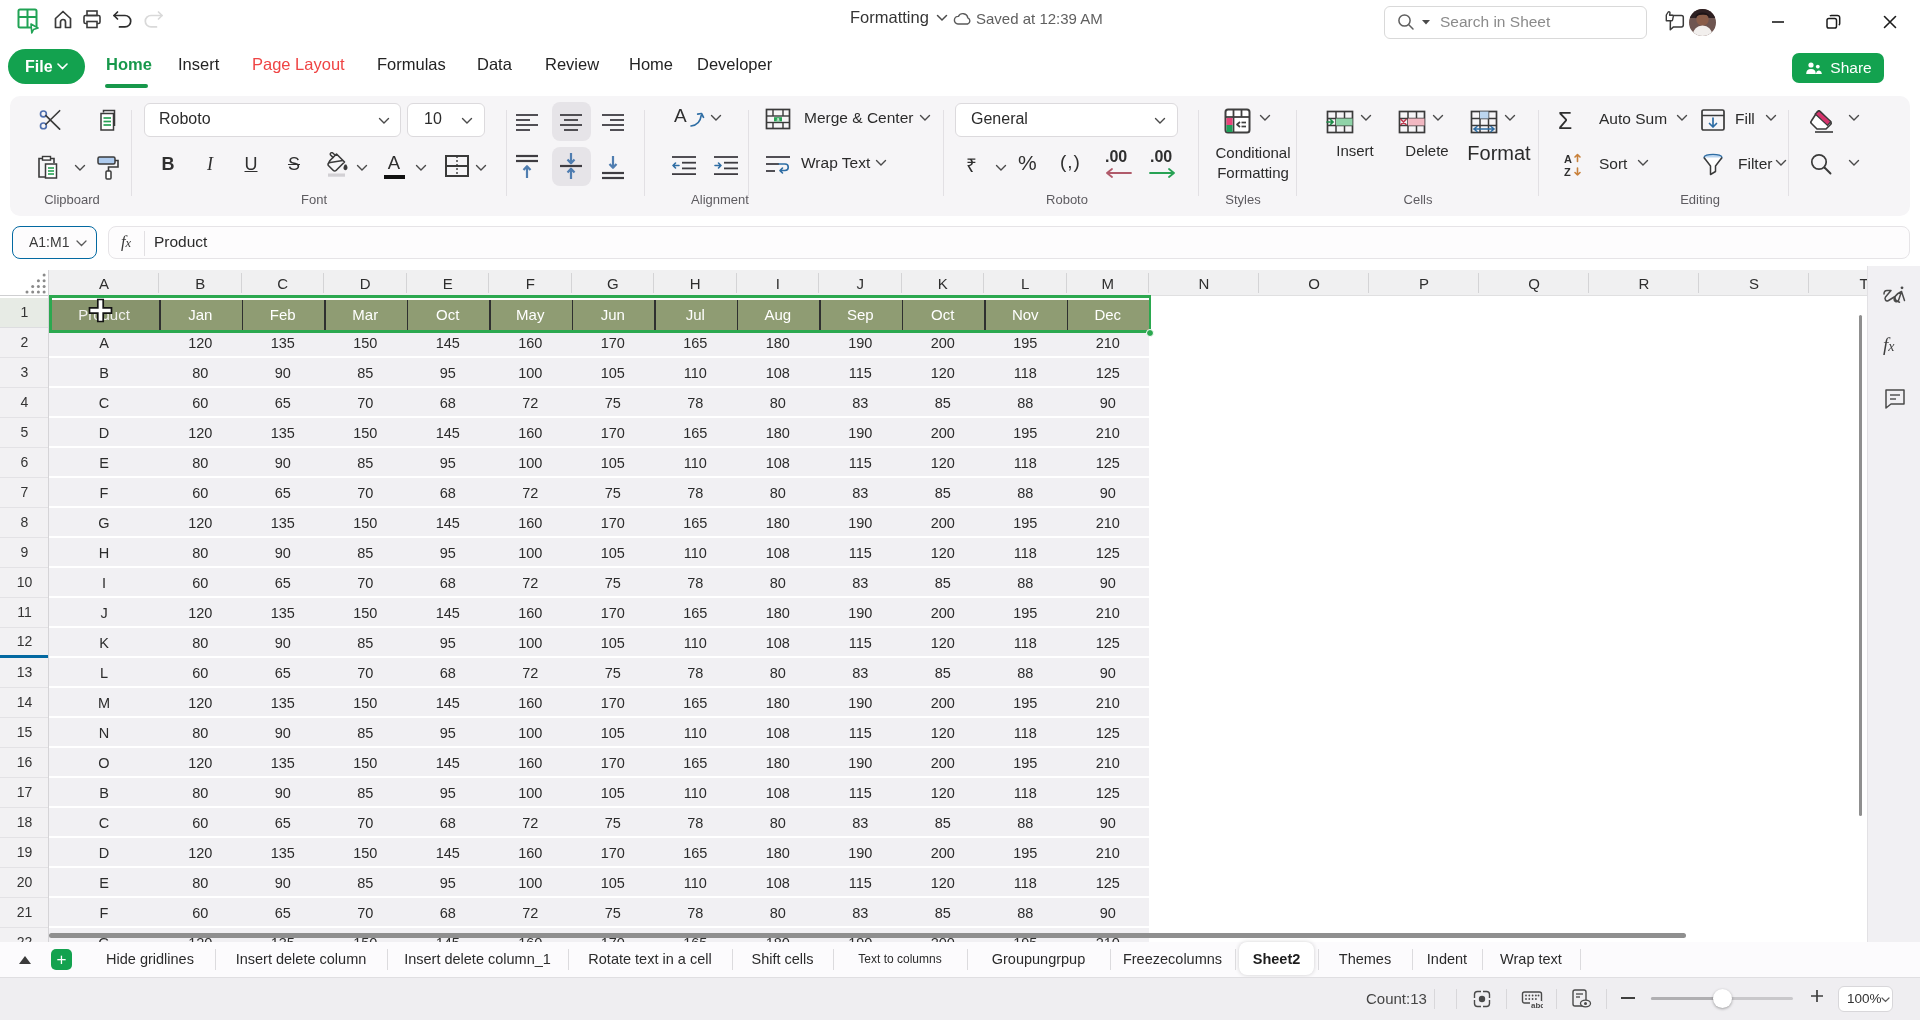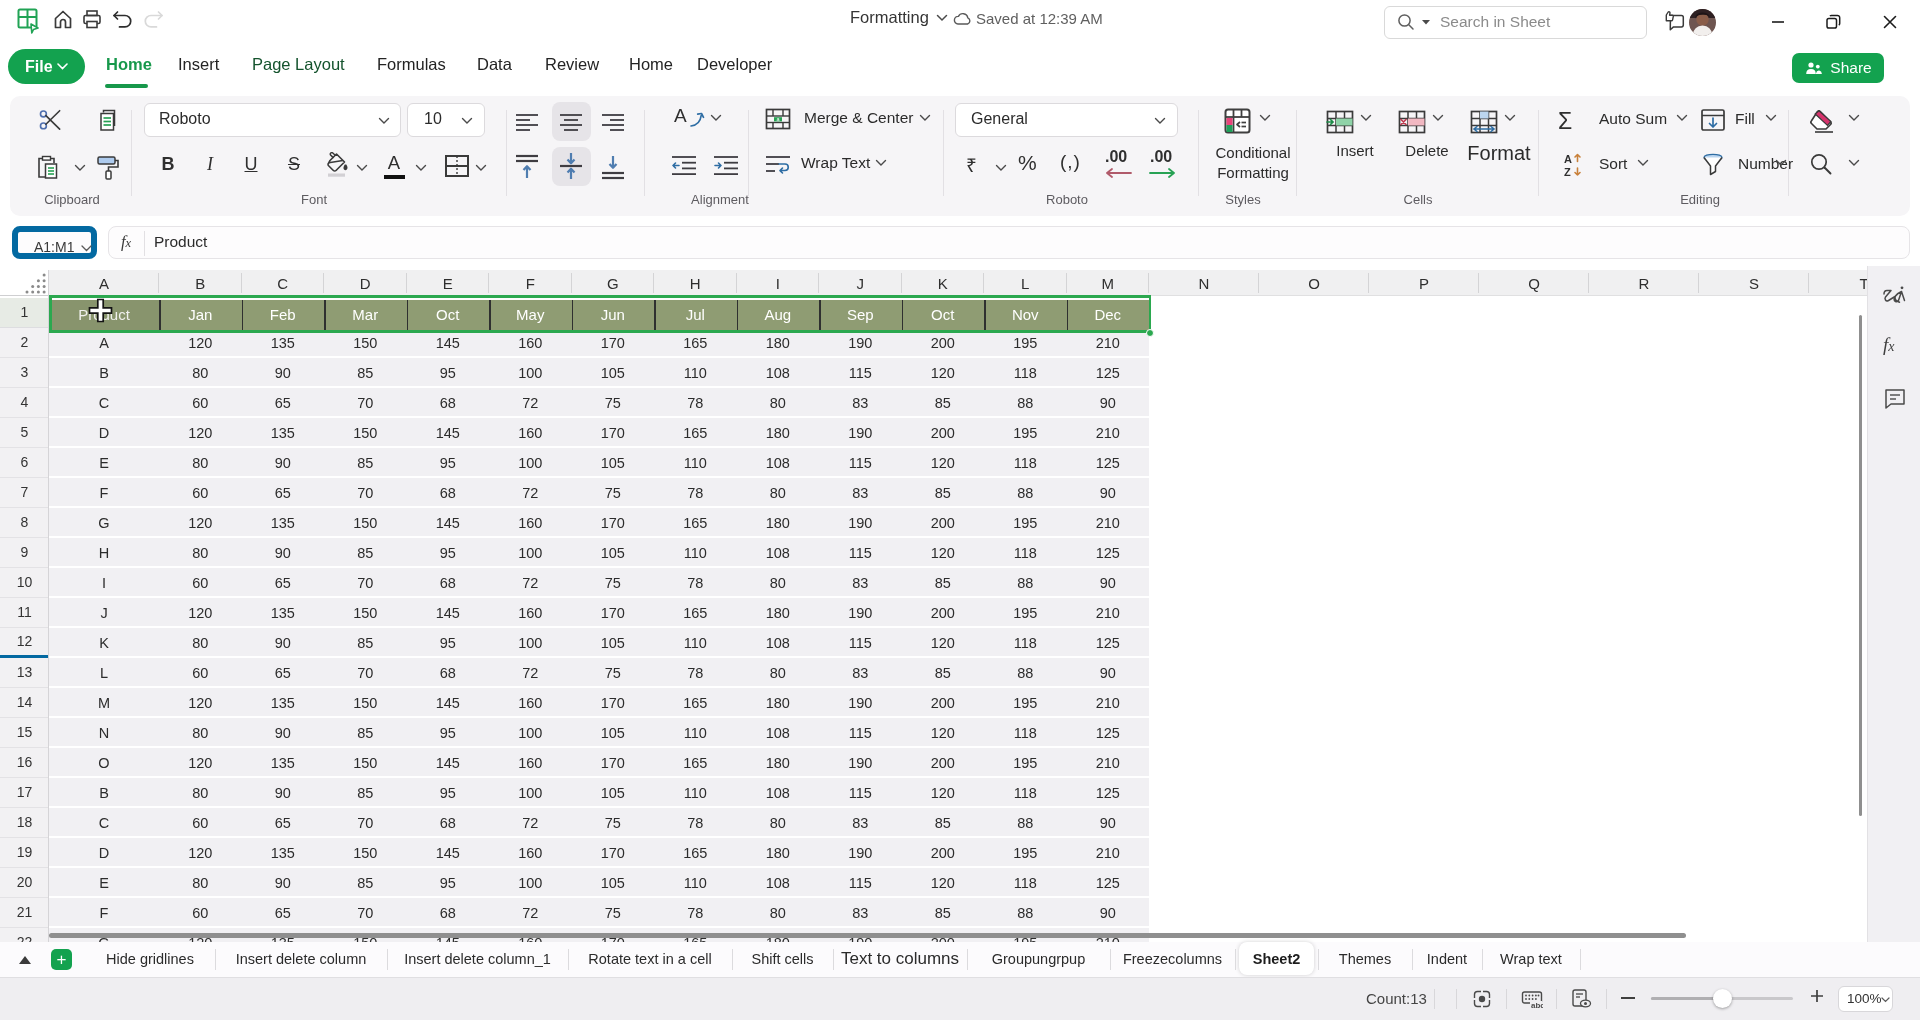--- a/index.html
+++ b/index.html
@@ -78,21 +78,21 @@
 <svg class="ab" style="left:1880px;top:12px" width="20" height="20" viewBox="0 0 20 20">
 <path d="M4.5 4.5 L15.5 15.5 M15.5 4.5 L4.5 15.5" stroke="#1c1c1c" stroke-width="1.6" stroke-linecap="round"></path>
     </svg>
 </div>
 <div class="ab" style="left:0;top:45px;width:1728px;height:51px;background:#fff">
 <div class="ab ctr" style="left:8px;top:4px;width:77px;height:35px;background:#13a24f;border-radius:18px;color:#fff;font-size:16px;font-weight:700">File&nbsp;<svg width="11" height="7" viewBox="0 0 11 7" style="display:inline">
         <path d="M1 1 L5.5 5.5 L10 1" fill="none" stroke="#fff" stroke-width="1.6" stroke-linecap="round"></path>
       </svg></div>
 <div class="ab" style="left:106px;top:10px;font-size:16.5px;font-weight:600;color:#17984b">Home</div>
 <div class="ab" style="left:178px;top:10px;font-size:16.5px;font-weight:400;color:#242424">Insert</div>
-<div class="ab" style="left:252px;top:10px;font-size:16.5px;font-weight:400;color:#14532d">Page Layout</div>
+<div class="ab" style="left:252px;top:10px;font-size:16.5px;font-weight:400;color:#ef4444">Page Layout</div>
 <div class="ab" style="left:377px;top:10px;font-size:16.5px;font-weight:400;color:#242424">Formulas</div>
 <div class="ab" style="left:477px;top:10px;font-size:16.5px;font-weight:400;color:#242424">Data</div>
 <div class="ab" style="left:545px;top:10px;font-size:16.5px;font-weight:400;color:#242424">Review</div>
 <div class="ab" style="left:629px;top:10px;font-size:16.5px;font-weight:400;color:#242424">Home</div>
 <div class="ab" style="left:697px;top:10px;font-size:16.5px;font-weight:400;color:#242424">Developer</div>
 <div class="ab" style="left:105px;top:39px;width:43px;height:3.5px;background:#17984b;border-radius:2px"></div>
 <div class="ab ctr" style="left:1792px;top:8px;width:92px;height:30px;background:#13a24f;border-radius:7px;color:#fff;font-size:15.5px">
 <svg width="20" height="15" viewBox="0 0 20 15" style="margin-right:6px">
 <circle cx="7" cy="4" r="2.6" fill="#fff"></circle>
         <path d="M2.2 13 Q2.2 8 7 8 Q11.8 8 11.8 13 Z" fill="#fff"></path>
@@ -362,41 +362,41 @@
 <path d="M13 10 L13 19 M9.5 15.5 L13 19 L16.5 15.5" fill="none" stroke="#2e6da4" stroke-width="1.7" stroke-linecap="round" stroke-linejoin="round"></path>
 </svg>
 <div class="ab" style="left:1725px;top:14px;font-size:15.5px;color:#2b2b2b">Fill</div>
 <svg class="ab" style="left:1755px;top:18px" width="12" height="8" viewBox="0 0 12 8">
       <path d="M1.5 1.5 L6 6 L10.5 1.5" fill="none" stroke="#4a4a4a" stroke-width="1.4" stroke-linecap="round"></path>
     </svg>
 <svg class="ab" style="left:1690px;top:57px" width="26" height="24" viewBox="0 0 26 24">
 <ellipse cx="13" cy="4.5" rx="9" ry="3.2" fill="#bcd6f0" stroke="#2e6da4" stroke-width="1.3"></ellipse>
 <path d="M4 4.5 L10.5 13 L10.5 21.5 L15.5 18.5 L15.5 13 L22 4.5" fill="#fff" stroke="#3a3a3a" stroke-width="1.5" stroke-linejoin="round"></path>
 </svg>
-<div class="ab" style="left:1728px;top:59px;font-size:15.5px;color:#2b2b2b">Number</div>
+<div class="ab" style="left:1728px;top:59px;font-size:15.5px;color:#2b2b2b">Filter</div>
 <svg class="ab" style="left:1765px;top:63px" width="12" height="8" viewBox="0 0 12 8">
       <path d="M1.5 1.5 L6 6 L10.5 1.5" fill="none" stroke="#4a4a4a" stroke-width="1.4" stroke-linecap="round"></path>
     </svg>
 <svg class="ab" style="left:1797px;top:11px" width="28" height="26" viewBox="0 0 28 26">
 <path d="M10.5 4.5 A2 2 0 0 1 13.3 4.5 L23.5 14.7 A2 2 0 0 1 23.5 17.5 L19 22 L10 22 L4.5 16.5 A2 2 0 0 1 4.5 13.7 Z" fill="#fff" stroke="#3a3a3a" stroke-width="1.6" stroke-linejoin="round"></path>
 <path d="M8.2 7 L12 3.8 L23.9 14.5 L20.5 18.5 Z" fill="#d6336c" stroke="#3a3a3a" stroke-width="1.2"></path>
 <line x1="8" y1="25" x2="26" y2="25" stroke="#3a3a3a" stroke-width="1.6"></line>
 </svg>
 <svg class="ab" style="left:1838px;top:18px" width="12" height="8" viewBox="0 0 12 8">
       <path d="M1.5 1.5 L6 6 L10.5 1.5" fill="none" stroke="#4a4a4a" stroke-width="1.4" stroke-linecap="round"></path>
     </svg>
 <svg class="ab" style="left:1799px;top:56px" width="24" height="24" viewBox="0 0 24 24">
 <circle cx="10" cy="10" r="7.2" fill="none" stroke="#3a3a3a" stroke-width="1.7"></circle>
 <line x1="15.5" y1="15.5" x2="21.5" y2="21.5" stroke="#3a3a3a" stroke-width="1.9" stroke-linecap="round"></line>
 </svg>
 <svg class="ab" style="left:1838px;top:63px" width="12" height="8" viewBox="0 0 12 8">
       <path d="M1.5 1.5 L6 6 L10.5 1.5" fill="none" stroke="#4a4a4a" stroke-width="1.4" stroke-linecap="round"></path>
     </svg>
 </div>
-<div class="ab" style="left:12px;top:226px;width:85px;height:33px;background:#fdfcfd;border:6px solid #0369a1;border-radius:8px">
+<div class="ab" style="left:12px;top:226px;width:85px;height:33px;background:#fdfcfd;border:1px solid #0369a1;border-radius:8px">
 <div class="ab" style="left:16px;top:7px;font-size:14px;color:#3a3a3a">A1:M1</div>
 <svg class="ab" style="left:63px;top:13px" width="11" height="7" viewBox="0 0 11 7">
       <path d="M1 1 L5.5 5.5 L10 1" fill="none" stroke="#5a5a5a" stroke-width="1.3" stroke-linecap="round"></path>
     </svg>
 </div>
 <div class="ab" style="left:108px;top:226px;width:1802px;height:33px;background:#fdfcfd;border:1px solid #e6e4e7;border-radius:8px">
 <div class="ab" style="left:12px;top:5px;font-size:16.5px;font-style:italic;font-family:'Liberation Serif',serif;color:#3a3a3a">f<span style="font-size:12.5px">x</span></div>
 <div class="ab" style="left:35px;top:4px;width:1px;height:25px;background:#e2e0e3"></div>
 <div class="ab" style="left:45px;top:6px;font-size:15.5px;color:#2b2b2b">Product</div>
 </div>
@@ -827,21 +827,21 @@
 <div class="ab" style="left:0;top:942px;width:1920px;height:35px;background:#fcfbfd">
 <svg class="ab" style="left:18px;top:13px" width="14" height="10" viewBox="0 0 14 10">
       <path d="M7 1 L13 9 L1 9 Z" fill="#3a3a3a"></path>
     </svg>
 <div class="ab ctr" style="left:51px;top:7px;width:21px;height:21px;background:#13a24f;border-radius:5px;color:#fff;font-size:17px;font-weight:500">+</div>
 <div class="ab ctr" style="left:85px;top:0;width:130px;height:33px;font-size:14.5px;color:#2b2b2b">Hide gridlines</div>
 <div class="ab ctr" style="left:215px;top:0;width:172px;height:33px;font-size:14.5px;color:#2b2b2b">Insert delete column</div>
 <div class="ab ctr" style="left:387px;top:0;width:181px;height:33px;font-size:14.5px;color:#2b2b2b">Insert delete column_1</div>
 <div class="ab ctr" style="left:568px;top:0;width:164px;height:33px;font-size:14.5px;color:#2b2b2b">Rotate text in a cell</div>
 <div class="ab ctr" style="left:732px;top:0;width:101px;height:33px;font-size:14.5px;color:#2b2b2b">Shift cells</div>
-<div class="ab ctr" style="left:833px;top:0;width:134px;height:33px;font-size:17px;color:#2b2b2b">Text to columns</div>
+<div class="ab ctr" style="left:833px;top:0;width:134px;height:33px;font-size:12px;color:#2b2b2b">Text to columns</div>
 <div class="ab ctr" style="left:967px;top:0;width:143px;height:33px;font-size:14.5px;color:#2b2b2b">Groupungrpup</div>
 <div class="ab ctr" style="left:1110px;top:0;width:125px;height:33px;font-size:14.5px;color:#2b2b2b">Freezecolumns</div>
 <div class="ab" style="left:1239px;top:0px;width:75px;height:33px;background:#fff;border-radius:8px;box-shadow:0 0 4px rgba(0,0,0,0.18)"></div>
 <div class="ab ctr" style="left:1235px;top:0;width:83px;height:33px;font-size:14.5px;font-weight:700;color:#1c1c1c">Sheet2</div>
 <div class="ab ctr" style="left:1318px;top:0;width:94px;height:33px;font-size:14.5px;color:#2b2b2b">Themes</div>
 <div class="ab ctr" style="left:1412px;top:0;width:70px;height:33px;font-size:14.5px;color:#2b2b2b">Indent</div>
 <div class="ab ctr" style="left:1482px;top:0;width:98px;height:33px;font-size:14.5px;color:#2b2b2b">Wrap text</div>
 <div class="ab" style="left:215px;top:7px;width:1px;height:21px;background:#dcdbde"></div>
 <div class="ab" style="left:387px;top:7px;width:1px;height:21px;background:#dcdbde"></div>
 <div class="ab" style="left:568px;top:7px;width:1px;height:21px;background:#dcdbde"></div>

